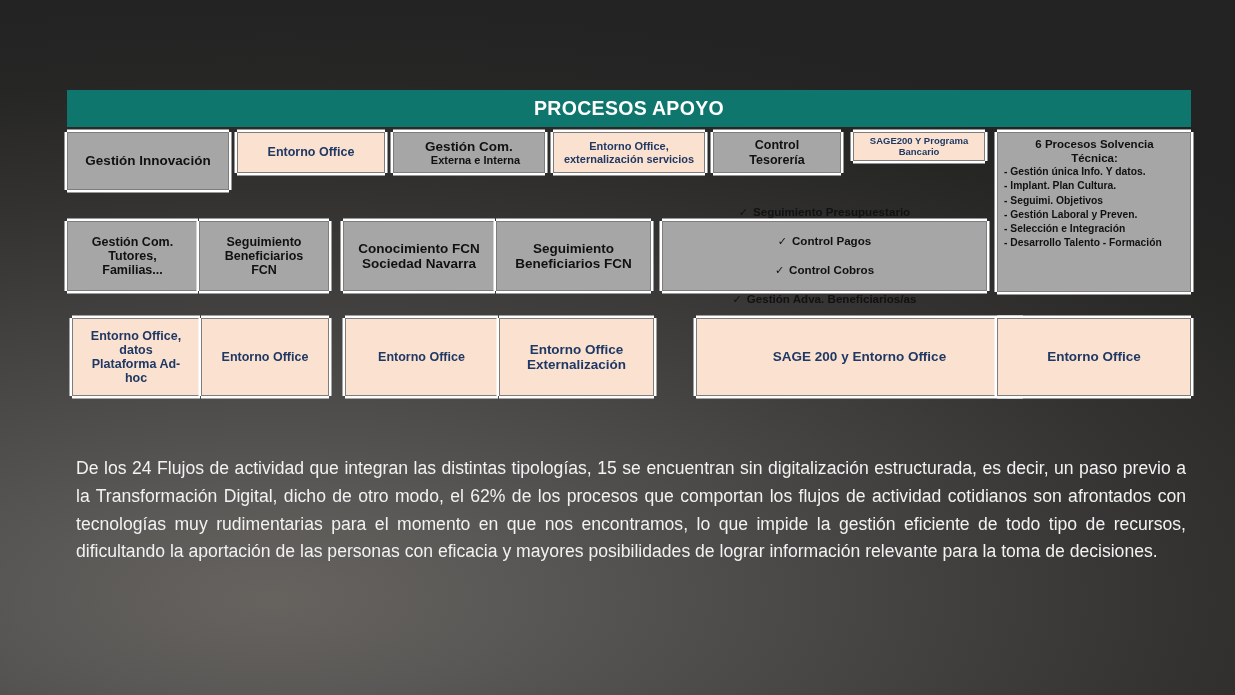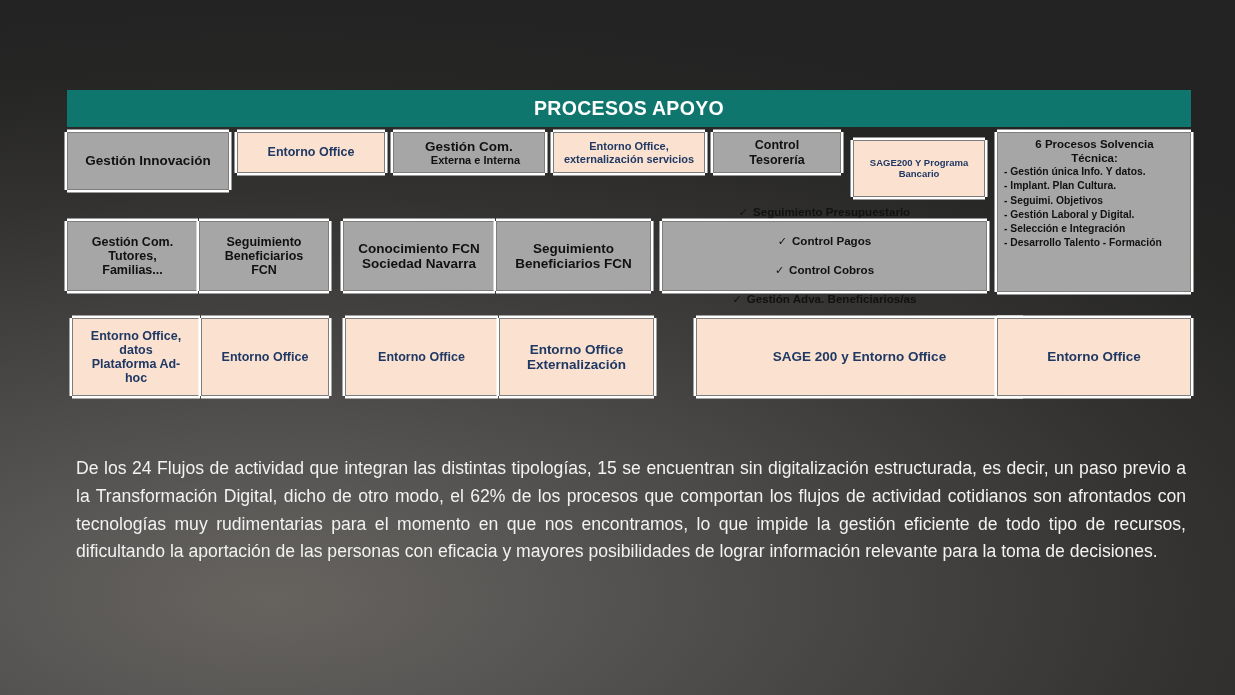--- a/index.html
+++ b/index.html
@@ -111,32 +111,32 @@
   <div class="box cream" style="left:553px; top:132px; width:152px; height:41px;">
     <span class="ln t-sm">Entorno Office,</span>
     <span class="ln t-sm">externalización servicios</span>
   </div>
 
   <div class="box gray" style="left:713px; top:132px; width:128px; height:41px;">
     <span class="ln t-med">Control</span>
     <span class="ln t-med">Tesorería</span>
   </div>
 
-  <div class="box cream" style="left:853px; top:140px; width:132px; height:57px;">
+  <div class="box cream" style="left:853px; top:132px; width:132px; height:29px;">
     <span class="ln t-xs">SAGE200 Y  Programa</span>
     <span class="ln t-xs">Bancario</span>
   </div>
 
   <div class="box gray listbox" style="left:997px; top:132px; width:194px; height:160px;">
     <span class="hdr">6 Procesos Solvencia</span>
     <span class="hdr">Técnica:</span>
     <span class="li">- Gestión única Info. Y datos.</span>
     <span class="li">- Implant. Plan Cultura.</span>
     <span class="li">- Seguimi. Objetivos</span>
-    <span class="li">- Gestión Laboral y Digital.</span>
+    <span class="li">- Gestión Laboral y Preven.</span>
     <span class="li">- Selección e Integración</span>
     <span class="li wrap">- Desarrollo Talento - Formación</span>
   </div>
 
   <div class="box gray" style="left:67px; top:221px; width:131px; height:70px;">
     <span class="ln t-med">Gestión Com.</span>
     <span class="ln t-med">Tutores,</span>
     <span class="ln t-med">Familias...</span>
   </div>
 

